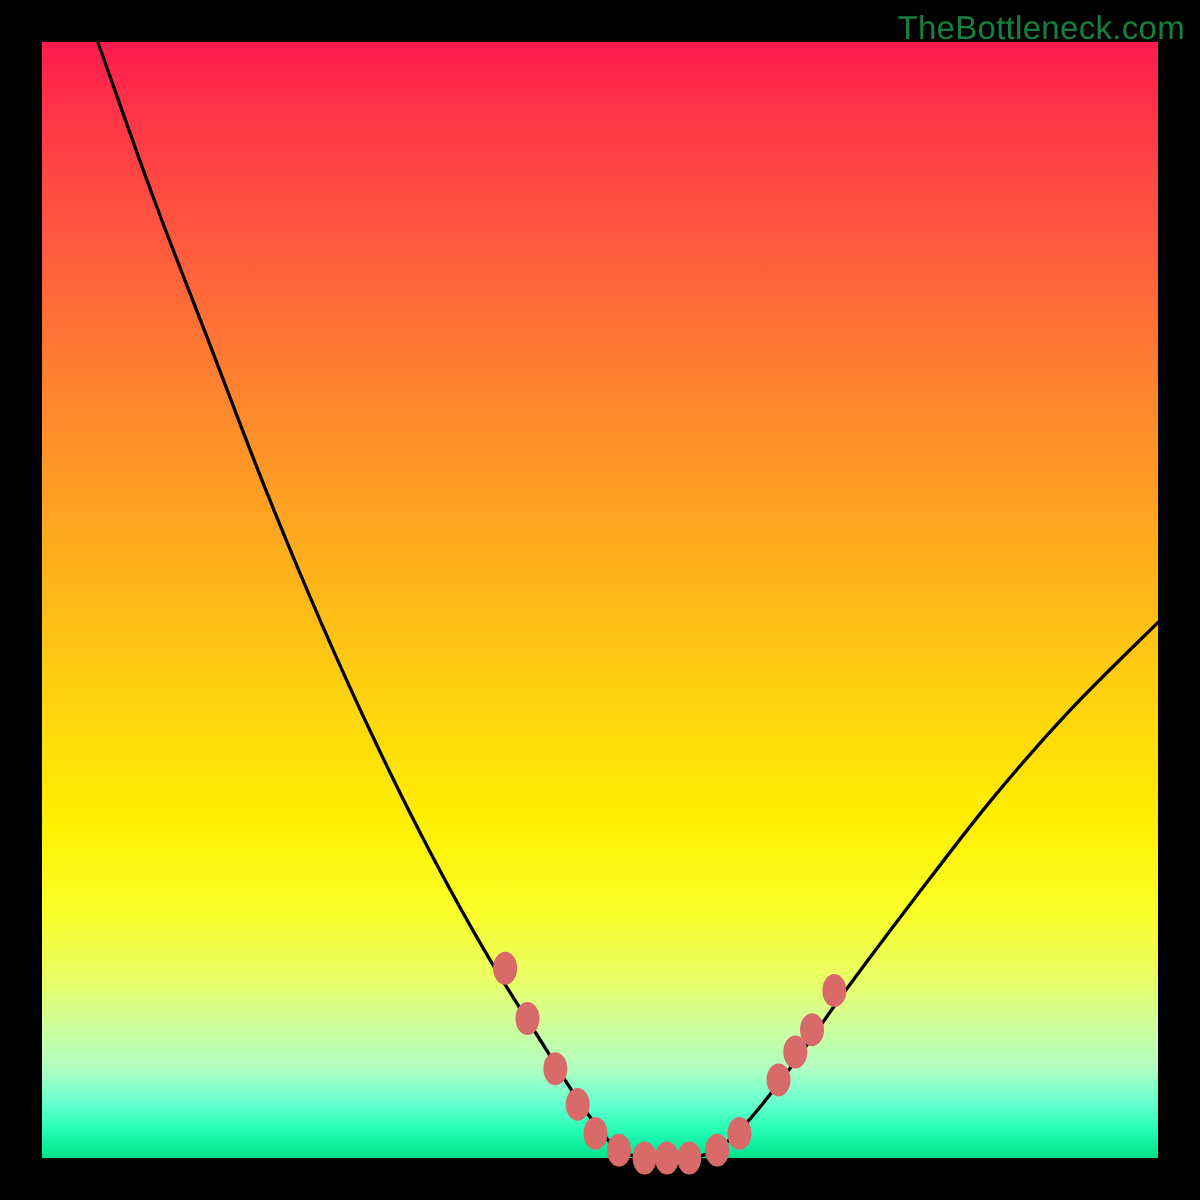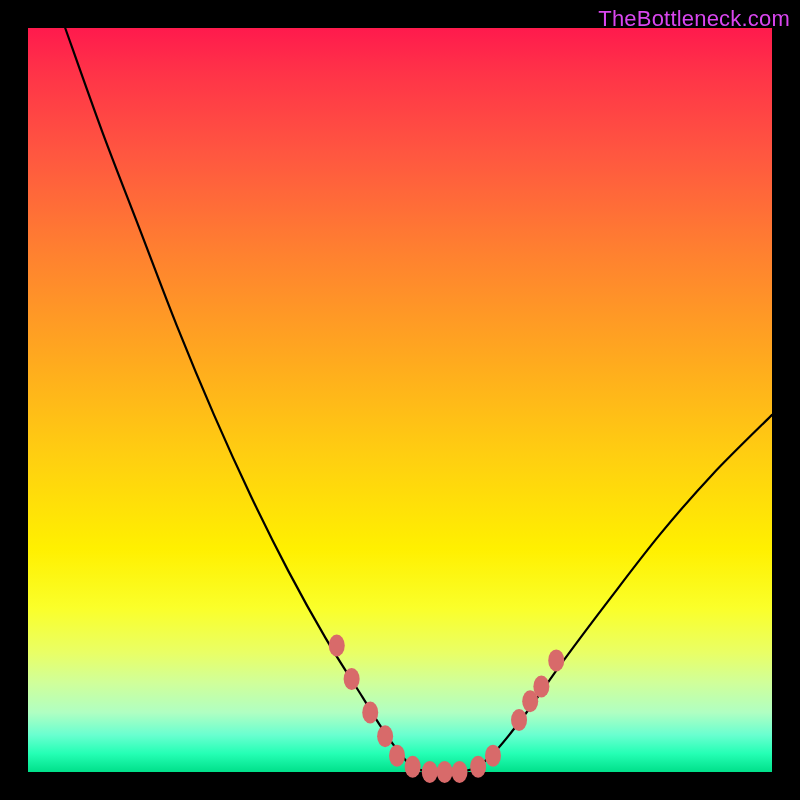--- a/index.html
+++ b/index.html
@@ -32,21 +32,21 @@
       #b0ffc2 92%,
       #6affd0 95%,
       #25ffb5 97.5%,
       #00e08a 100%
     );
   }
   .watermark {
     position: absolute;
     top: 6px;
     right: 10px;
-    color: #d946ef;
+    color: #15803d;
     font-size: 22px;
     letter-spacing: 0.2px;
     font-weight: 500;
     user-select: none;
     margin-left: 41px;
   }
   svg.plot {
     position: absolute;
     left: 28px;
     top: 28px;

